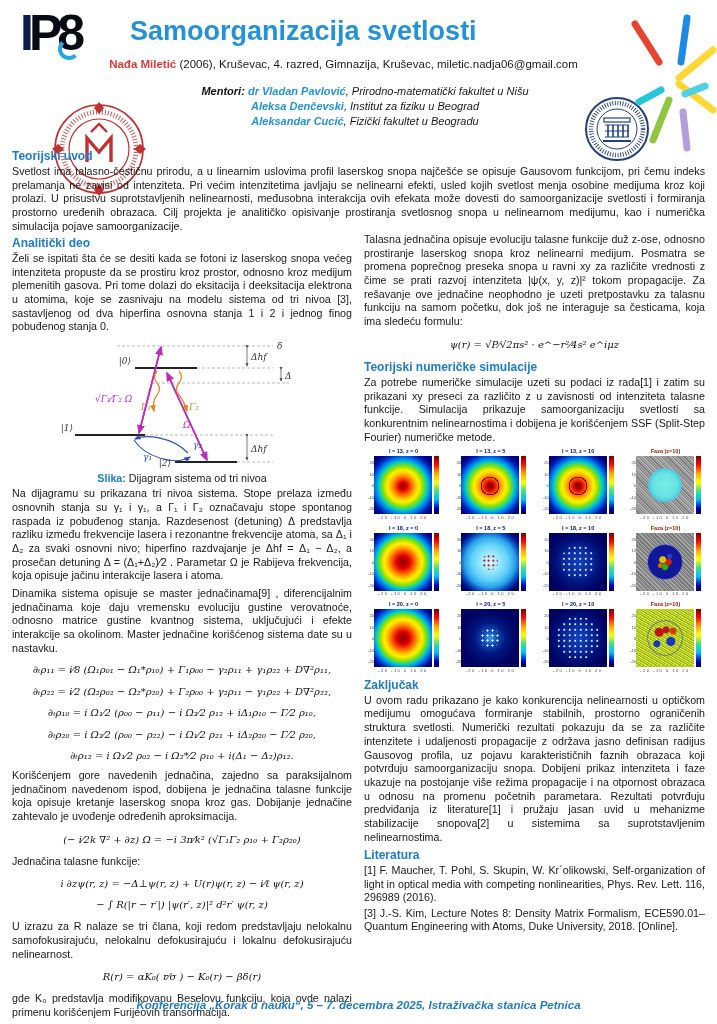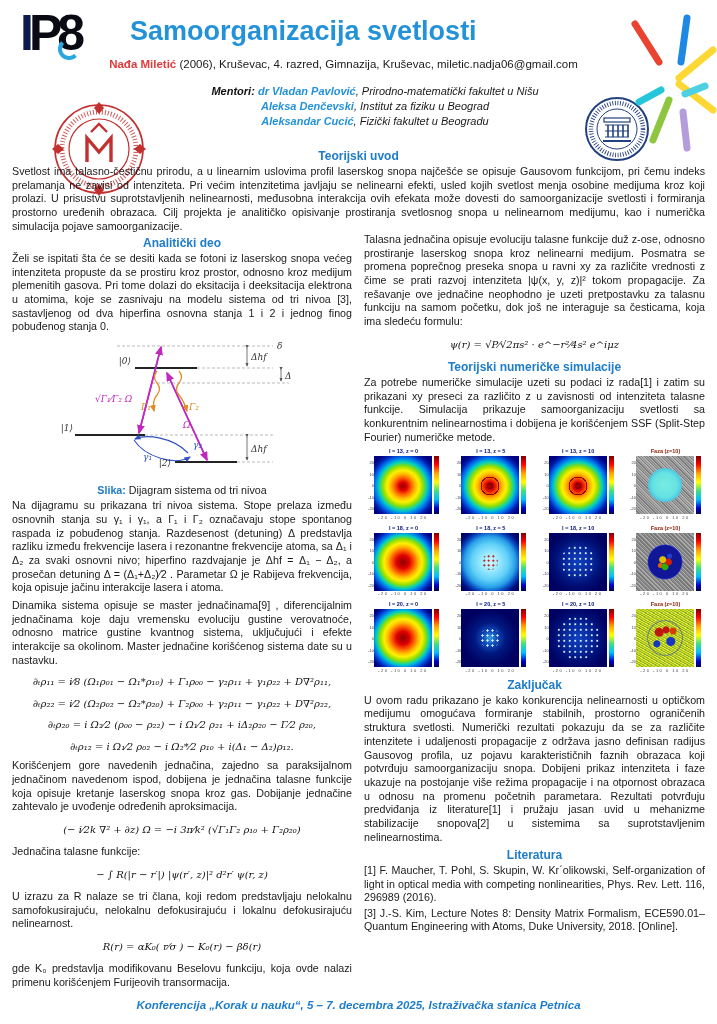--- a/index.html
+++ b/index.html
@@ -8,37 +8,37 @@
   
   .ipb-logo{position:absolute;left:20px;top:8px;font-weight:bold;font-size:50px;
             letter-spacing:-5px;line-height:1;}
   .ipb-logo .l1{color:#0d1b4c}.ipb-logo .l2{color:#0a0a14}.ipb-logo .l3{color:#0a0a14}
   .ipb-accent{position:absolute;left:58px;top:38px;width:14px;height:14px;border-radius:50%;
             border:4px solid #2aa7df;border-top-color:transparent;border-right-color:transparent;}
   .title{position:absolute;left:130px;right:130px;top:16px;text-align:left;
          font-size:27px;font-weight:bold;color:#2492d8;}
   .author{position:absolute;left:90px;right:120px;top:58px;text-align:center;font-size:11.5px;}
   .author .nm{color:#e03a3a;font-weight:bold;}
-  .mentors{position:absolute;left:160px;width:430px;top:84px;text-align:center;
+  .mentors{position:absolute;left:150px;width:430px;top:84px;text-align:center;
            font-size:11px;font-style:italic;line-height:1.35;}
   .mentors .lbl{font-weight:bold;color:#111;}
   .mentors .nm{font-weight:bold;color:#2492d8;}
   .seal-red{position:absolute;left:52px;top:102px;}
   .seal-uni{position:absolute;left:584px;top:96px;}
   .starburst{position:absolute;right:0px;top:6px;}
   
-  .shead{text-align:center;font-size:12px;font-weight:bold;color:#1d7ccb;margin:3px 0 2px 0;}
+  .shead{text-align:left;font-size:12px;font-weight:bold;color:#1d7ccb;margin:3px 0 2px 0;}
   .body-par{font-size:10.7px;line-height:1.28;text-align:justify;margin:0 0 4px 0;}
   .intro{position:absolute;left:12px;right:12px;top:146px;}
   .columns{position:absolute;left:12px;top:233px;width:693px;display:flex;gap:12px;}
   .col-l{width:340px;}
   .col-r{width:341px;}
   
   .fig-wrap{text-align:center;margin:2px 0 0 0;}
-  .fig-cap{font-size:10.7px;margin:12px 0 3px 0;}
+  .fig-cap{font-size:10.7px;margin:0 0 3px 0;}
   .fig-cap .cl{color:#1d7ccb;font-weight:bold;}
   .dash{stroke:#aaa;stroke-width:0.8;stroke-dasharray:3,2;}
   .lvl{stroke:#222;stroke-width:2.2;}
   .laser{stroke:#c028c0;stroke-width:1.6;}
   .decay{stroke:#e08a20;stroke-width:1.2;fill:none;}
   .spin{stroke:#3050c0;stroke-width:1.1;fill:none;}
   .dim{stroke:#555;stroke-width:0.8;}
   .ft{font-family:"DejaVu Serif",serif;font-style:italic;font-size:9px;fill:#333;}
   .ftm{fill:#c028c0;}.fto{fill:#e08a20;}.ftb{fill:#3050c0;}
   
@@ -218,27 +218,29 @@
         </svg>
         <div class="fig-cap"><span class="cl">Slika:</span><span> Dijagram sistema od tri nivoa</span></div>
       </div>
 
       <p class="body-par">Na dijagramu su prikazana tri nivoa sistema. Stope prelaza između osnovnih stanja su γ₁ i γ₁, a Γ₁ i Γ₂ označavaju stope spontanog raspada iz pobuđenog stanja. Razdesenost (detuning) Δ predstavlja razliku između frekvencije lasera i rezonantne frekvencije atoma, sa Δ₁ i Δ₂ za svaki osnovni nivo; hiperfino razdvajanje je Δhf = Δ₁ − Δ₂, a prosečan detuning Δ = (Δ₁+Δ₂)⁄2 . Parametar Ω je Rabijeva frekvencija, koja opisuje jačinu interakcije lasera i atoma.</p>
       <p class="body-par">Dinamika sistema opisuje se master jednačinama[9] , diferencijalnim jednačinama koje daju vremensku evoluciju gustine verovatnoće, odnosno matrice gustine kvantnog sistema, uključujući i efekte interakcije sa okolinom. Master jednačine korišćenog sistema date su u nastavku.</p>
 
       <div class="eq eq-block">
         <div>∂ₜρ₁₁ = i⁄8 (Ω₁ρ₀₁ − Ω₁*ρ₁₀) + Γ₁ρ₀₀ − γ₂ρ₁₁ + γ₁ρ₂₂ + D∇²ρ₁₁,</div>
         <div>∂ₜρ₂₂ = i⁄2 (Ω₂ρ₀₂ − Ω₂*ρ₂₀) + Γ₂ρ₀₀ + γ₂ρ₁₁ − γ₁ρ₂₂ + D∇²ρ₂₂,</div>
+        <div>∂ₜρ₁₀ = i Ω₁⁄2 (ρ₀₀ − ρ₁₁) − i Ω₂⁄2 ρ₁₂ + iΔ₁ρ₁₀ − Γ⁄2 ρ₁₀,</div>
         <div>∂ₜρ₂₀ = i Ω₂⁄2 (ρ₀₀ − ρ₂₂) − i Ω₁⁄2 ρ₂₁ + iΔ₂ρ₂₀ − Γ⁄2 ρ₂₀,</div>
         <div>∂ₜρ₁₂ = i Ω₁⁄2 ρ₀₂ − i Ω₂*⁄2 ρ₁₀ + i(Δ₁ − Δ₂)ρ₁₂.</div>
       </div>
 
       <p class="body-par">Korišćenjem gore navedenih jednačina, zajedno sa paraksijalnom jednačinom navedenom ispod, dobijena je jednačina talasne funkcije koja opisuje kretanje laserskog snopa kroz gas. Dobijanje jednačine zahtevalo je uvođenje određenih aproksimacija.</p>
       <div class="eq eq-single">(− i⁄2k ∇² + ∂z) Ω = −i 3π⁄k² (√Γ₁Γ₂ ρ₁₀ + Γ₂ρ₂₀)</div>
       <p class="body-par">Jednačina talasne funkcije:</p>
+      <div class="eq eq-single">i ∂zψ(r, z) = −Δ⊥ψ(r, z) + U(r)ψ(r, z) − i⁄ℓ ψ(r, z)</div>
       <div class="eq eq-single">− ∫ R(|r − r′|) |ψ(r′, z)|² d²r′ ψ(r, z)</div>
       <p class="body-par">U izrazu za R nalaze se tri člana, koji redom predstavljaju nelokalnu samofokusirajuću, nelokalnu defokusirajuću i lokalnu defokusirajuću nelinearnost.</p>
       <div class="eq eq-single">R(r) = αK₀( r⁄σ ) − K₀(r) − βδ(r)</div>
       <p class="body-par" style="margin-top:6px">gde K₀ predstavlja modifikovanu Beselovu funkciju, koja ovde nalazi primenu korišćenjem Furijeovih transormacija.</p>
     </div>
 
     <div class="col-r">
       <p class="body-par">Talasna jednačina opisuje evoluciju talasne funkcije duž z-ose, odnosno prostiranje laserskog snopa kroz nelinearni medijum. Posmatra se promena poprečnog preseka snopa u ravni xy za različite vrednosti z čime se prati razvoj intenziteta |ψ(x, y, z)|² tokom propagacije. Za rešavanje ove jednačine neophodno je uzeti pretpostavku za talasnu funkciju na samom početku, dok još ne interaguje sa česticama, koja ima sledeću formulu:</p>
       <div class="eq eq-single">ψ(r) = √P⁄√2πs² · e^−r²⁄4s² e^iμz</div>
 

